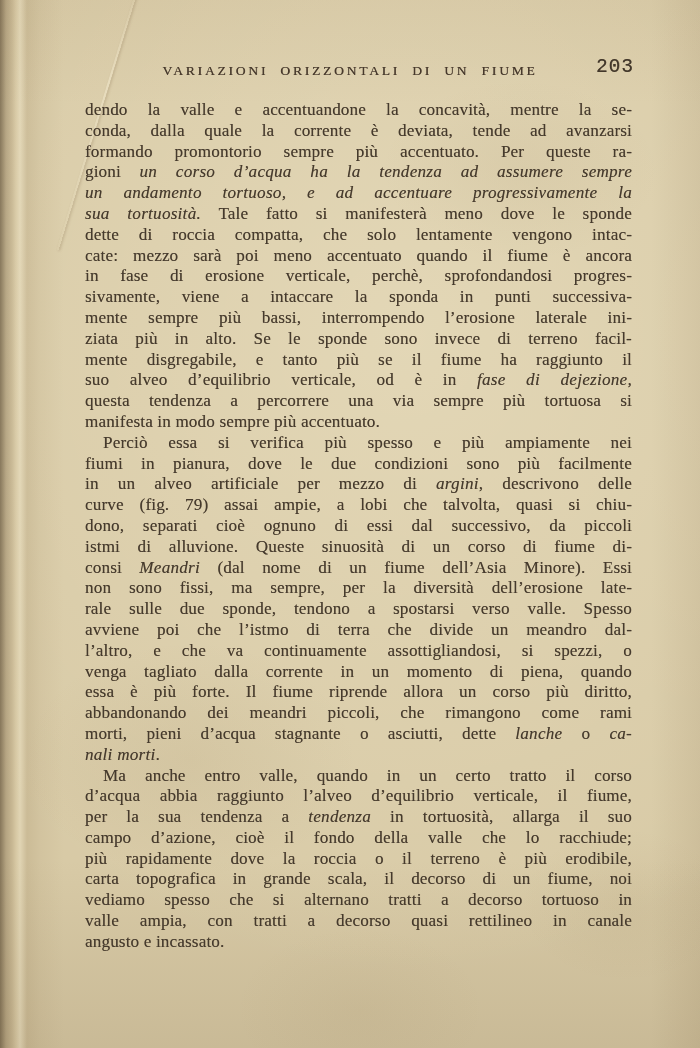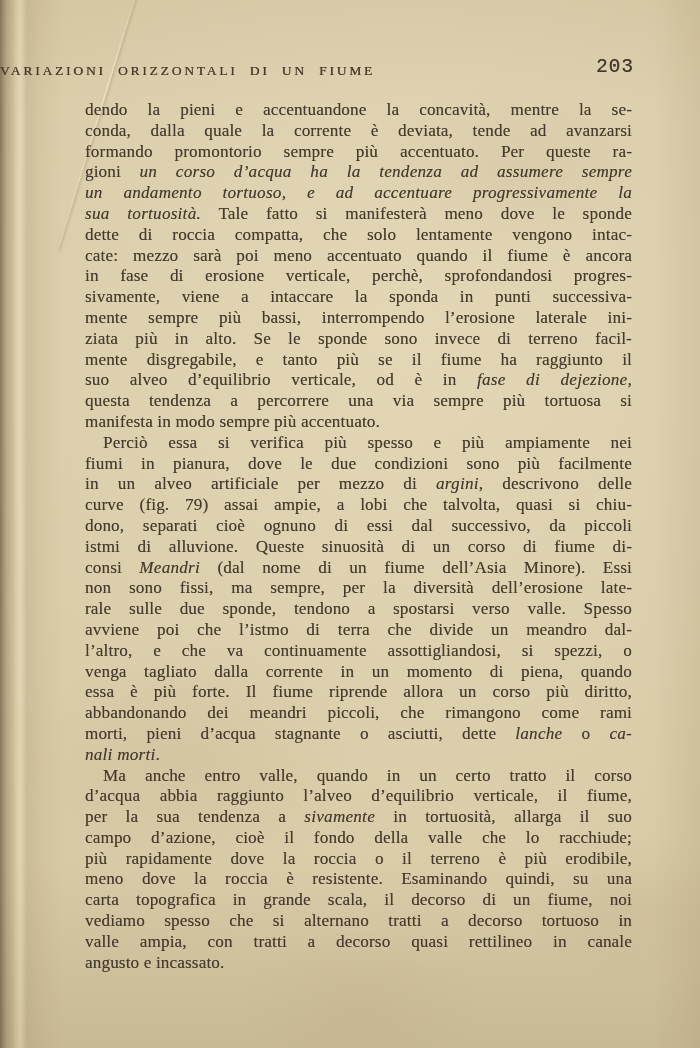--- a/index.html
+++ b/index.html
@@ -43,21 +43,21 @@
       radial-gradient(200px 130px at 520px 170px, rgba(120,95,55,0.06), rgba(0,0,0,0) 70%),
       radial-gradient(240px 170px at 190px 760px, rgba(120,95,55,0.07), rgba(0,0,0,0) 70%),
       radial-gradient(150px 110px at 625px 905px, rgba(120,95,55,0.06), rgba(0,0,0,0) 70%),
       radial-gradient(180px 120px at 360px 1010px, rgba(120,95,55,0.05), rgba(0,0,0,0) 70%);
     pointer-events: none;
   }
 
   
   .running-title {
     position: absolute; top: 63px; left: 0; right: 0;
-    text-align: left;
+    text-align: center;
     font-size: 13.5px;
     letter-spacing: 2.8px;
     word-spacing: 6px;
     color: #47392c;
     text-shadow: 0.3px 0 0.3px rgba(71,57,44,0.75);
   }
   .page-number {
     position: absolute; top: 56px; right: 66px;
     font-size: 19.5px;
     letter-spacing: 1px;
@@ -88,21 +88,21 @@
 <body>
 
 <div class="left-edge"></div>
 <div class="crease"></div>
 <div class="mottle"></div>
 
 <div class="running-title">VARIAZIONI ORIZZONTALI DI UN FIUME</div>
 <div class="page-number">203</div>
 
 <div class="page-text">
-    <div class="line"><span>dendo la pieni e accentuandone la concavità, mentre la se-</span></div>
+    <div class="line"><span>dendo la valle e accentuandone la concavità, mentre la se-</span></div>
     <div class="line"><span>conda, dalla quale la corrente è deviata, tende ad avanzarsi</span></div>
     <div class="line"><span>formando promontorio sempre più accentuato. Per queste ra-</span></div>
     <div class="line"><span>gioni </span><i>un corso d’acqua ha la tendenza ad assumere sempre</i></div>
     <div class="line"><i>un andamento tortuoso, e ad accentuare progressivamente la</i></div>
     <div class="line"><i>sua tortuosità.</i><span> Tale fatto si manifesterà meno dove le sponde</span></div>
     <div class="line"><span>dette di roccia compatta, che solo lentamente vengono intac-</span></div>
     <div class="line"><span>cate: mezzo sarà poi meno accentuato quando il fiume è ancora</span></div>
     <div class="line"><span>in fase di erosione verticale, perchè, sprofondandosi progres-</span></div>
     <div class="line"><span>sivamente, viene a intaccare la sponda in punti successiva-</span></div>
     <div class="line"><span>mente sempre più bassi, interrompendo l’erosione laterale ini-</span></div>
@@ -122,21 +122,20 @@
     <div class="line"><span>rale sulle due sponde, tendono a spostarsi verso valle. Spesso</span></div>
     <div class="line"><span>avviene poi che l’istmo di terra che divide un meandro dal-</span></div>
     <div class="line"><span>l’altro, e che va continuamente assottigliandosi, si spezzi, o</span></div>
     <div class="line"><span>venga tagliato dalla corrente in un momento di piena, quando</span></div>
     <div class="line"><span>essa è più forte. Il fiume riprende allora un corso più diritto,</span></div>
     <div class="line"><span>abbandonando dei meandri piccoli, che rimangono come rami</span></div>
     <div class="line"><span>morti, pieni d’acqua stagnante o asciutti, dette </span><i>lanche</i><span> o </span><i>ca-</i></div>
     <div class="line last"><i>nali morti</i><span>.</span></div>
     <div class="line indent"><span>Ma anche entro valle, quando in un certo tratto il corso</span></div>
     <div class="line"><span>d’acqua abbia raggiunto l’alveo d’equilibrio verticale, il fiume,</span></div>
-    <div class="line"><span>per la sua tendenza a </span><i>sivamente</i><span> in tortuosità, allarga il suo</span></div>
+    <div class="line"><span>per la sua tendenza a </span><i>tendenza</i><span> in tortuosità, allarga il suo</span></div>
     <div class="line"><span>campo d’azione, cioè il fondo della valle che lo racchiude;</span></div>
     <div class="line"><span>più rapidamente dove la roccia o il terreno è più erodibile,</span></div>
-    <div class="line"><span>meno dove la roccia è resistente. Esaminando quindi, su una</span></div>
     <div class="line"><span>carta topografica in grande scala, il decorso di un fiume, noi</span></div>
     <div class="line"><span>vediamo spesso che si alternano tratti a decorso tortuoso in</span></div>
     <div class="line"><span>valle ampia, con tratti a decorso quasi rettilineo in canale</span></div>
     <div class="line last"><span>angusto e incassato.</span></div>
   </div>
 
 </body></html>

